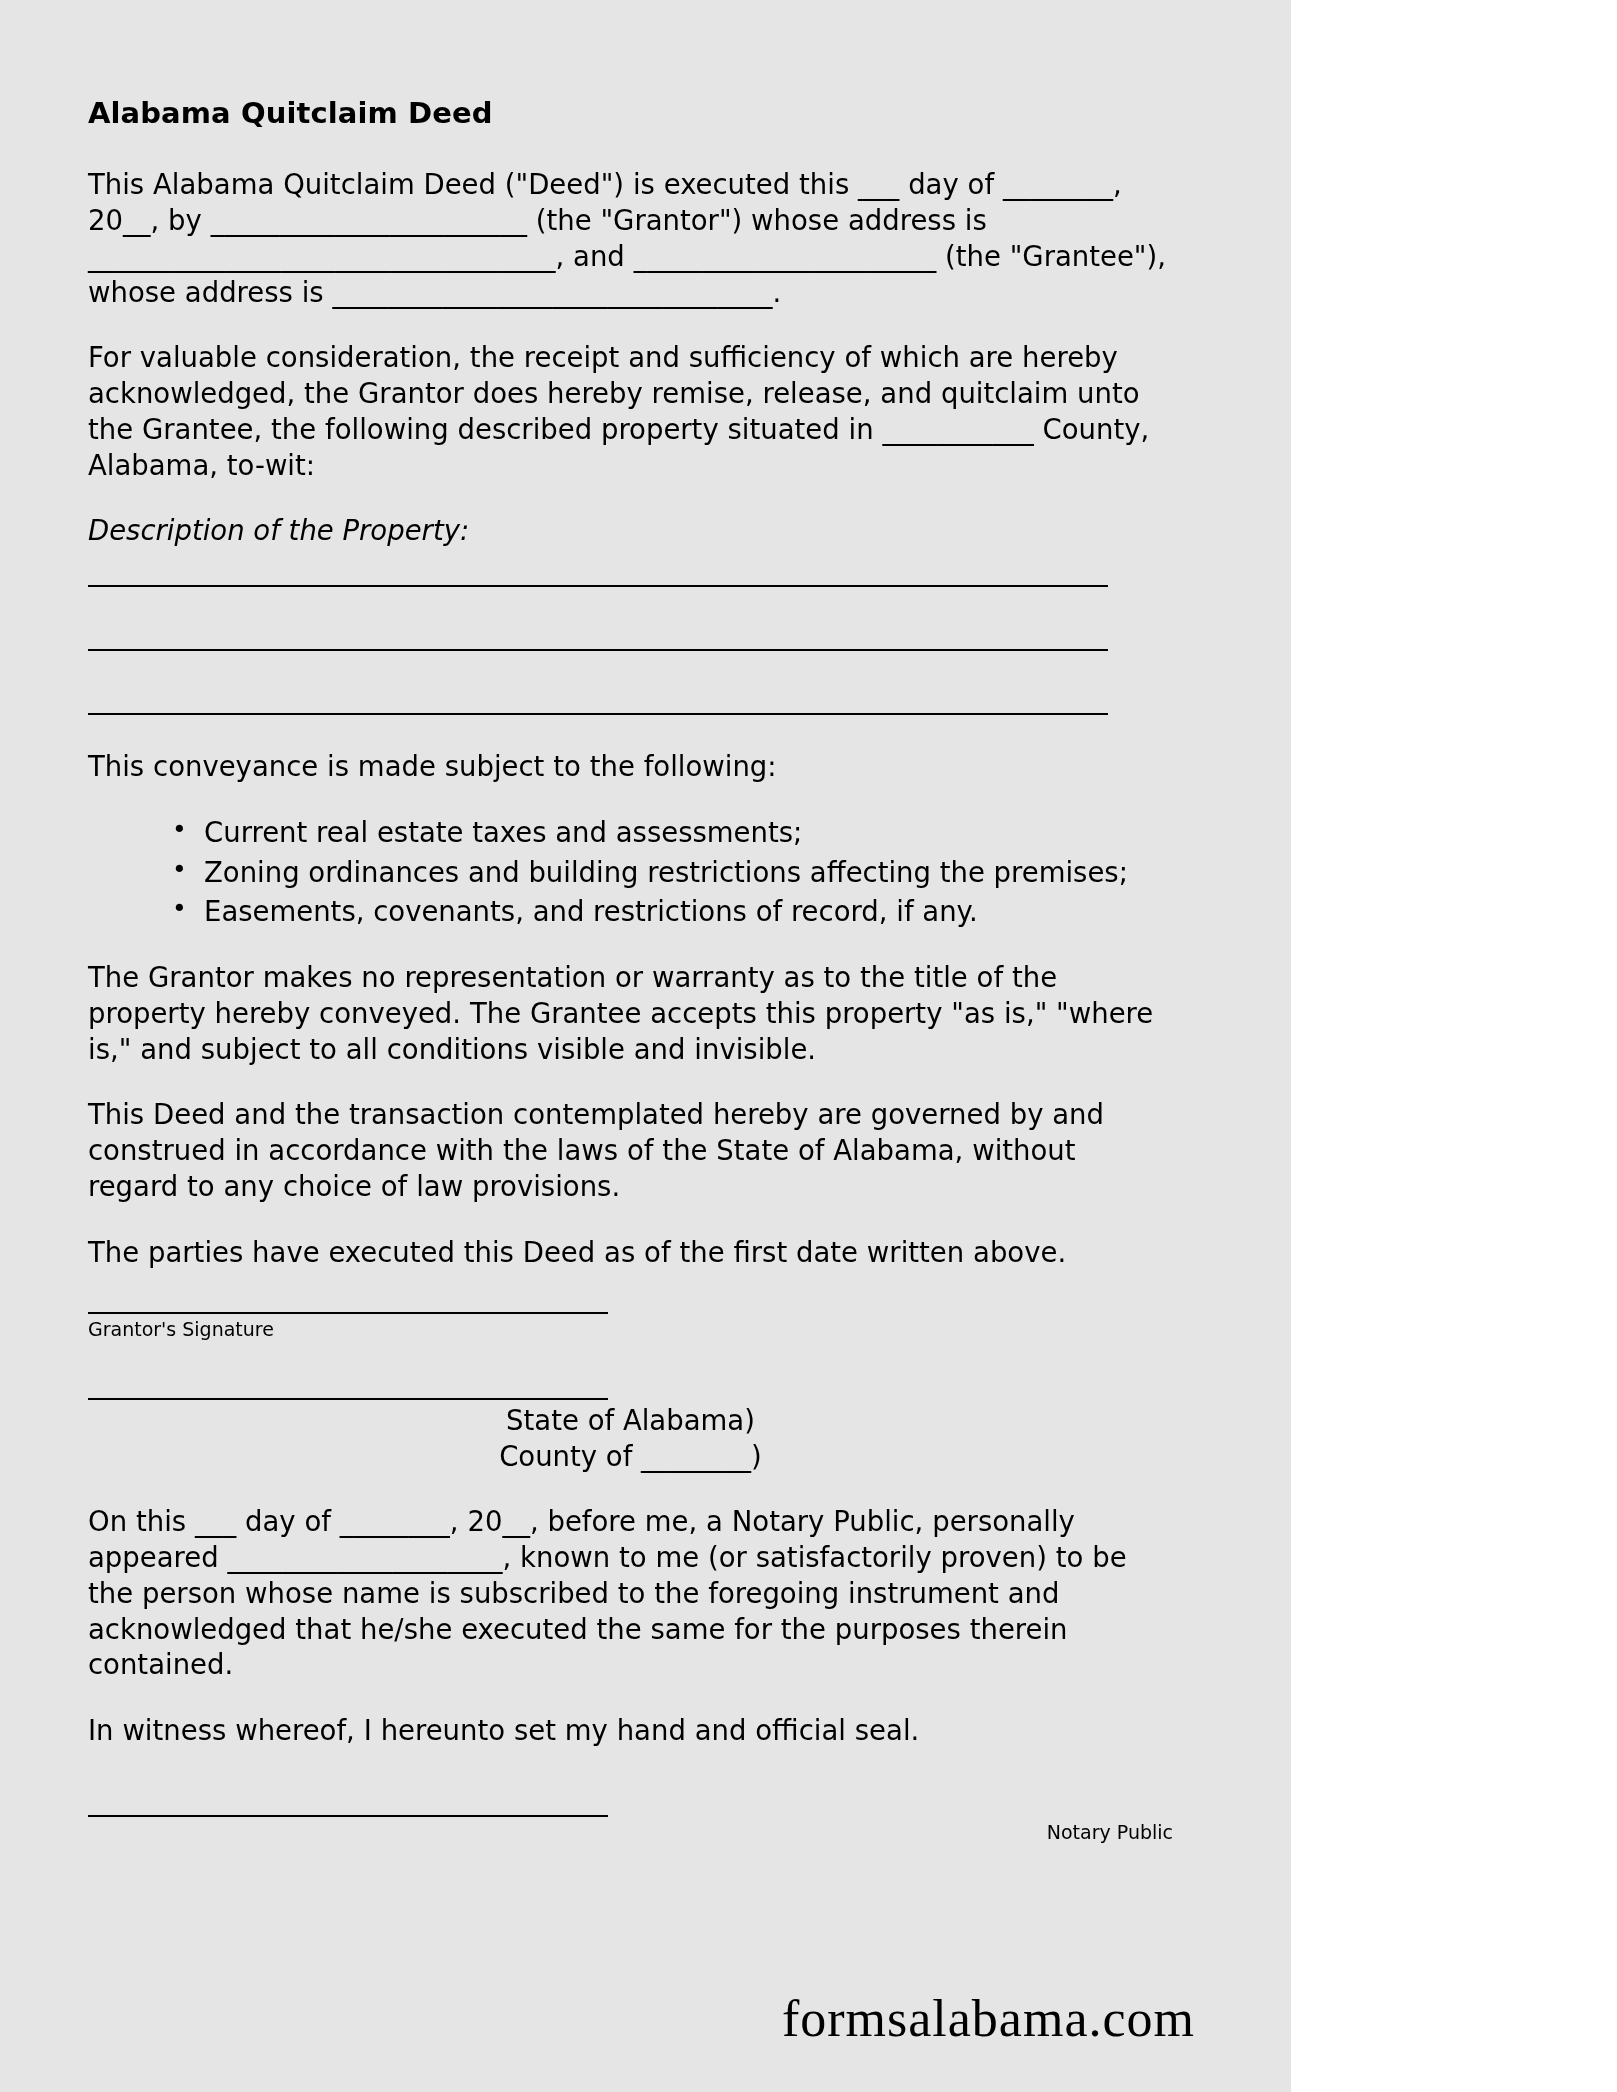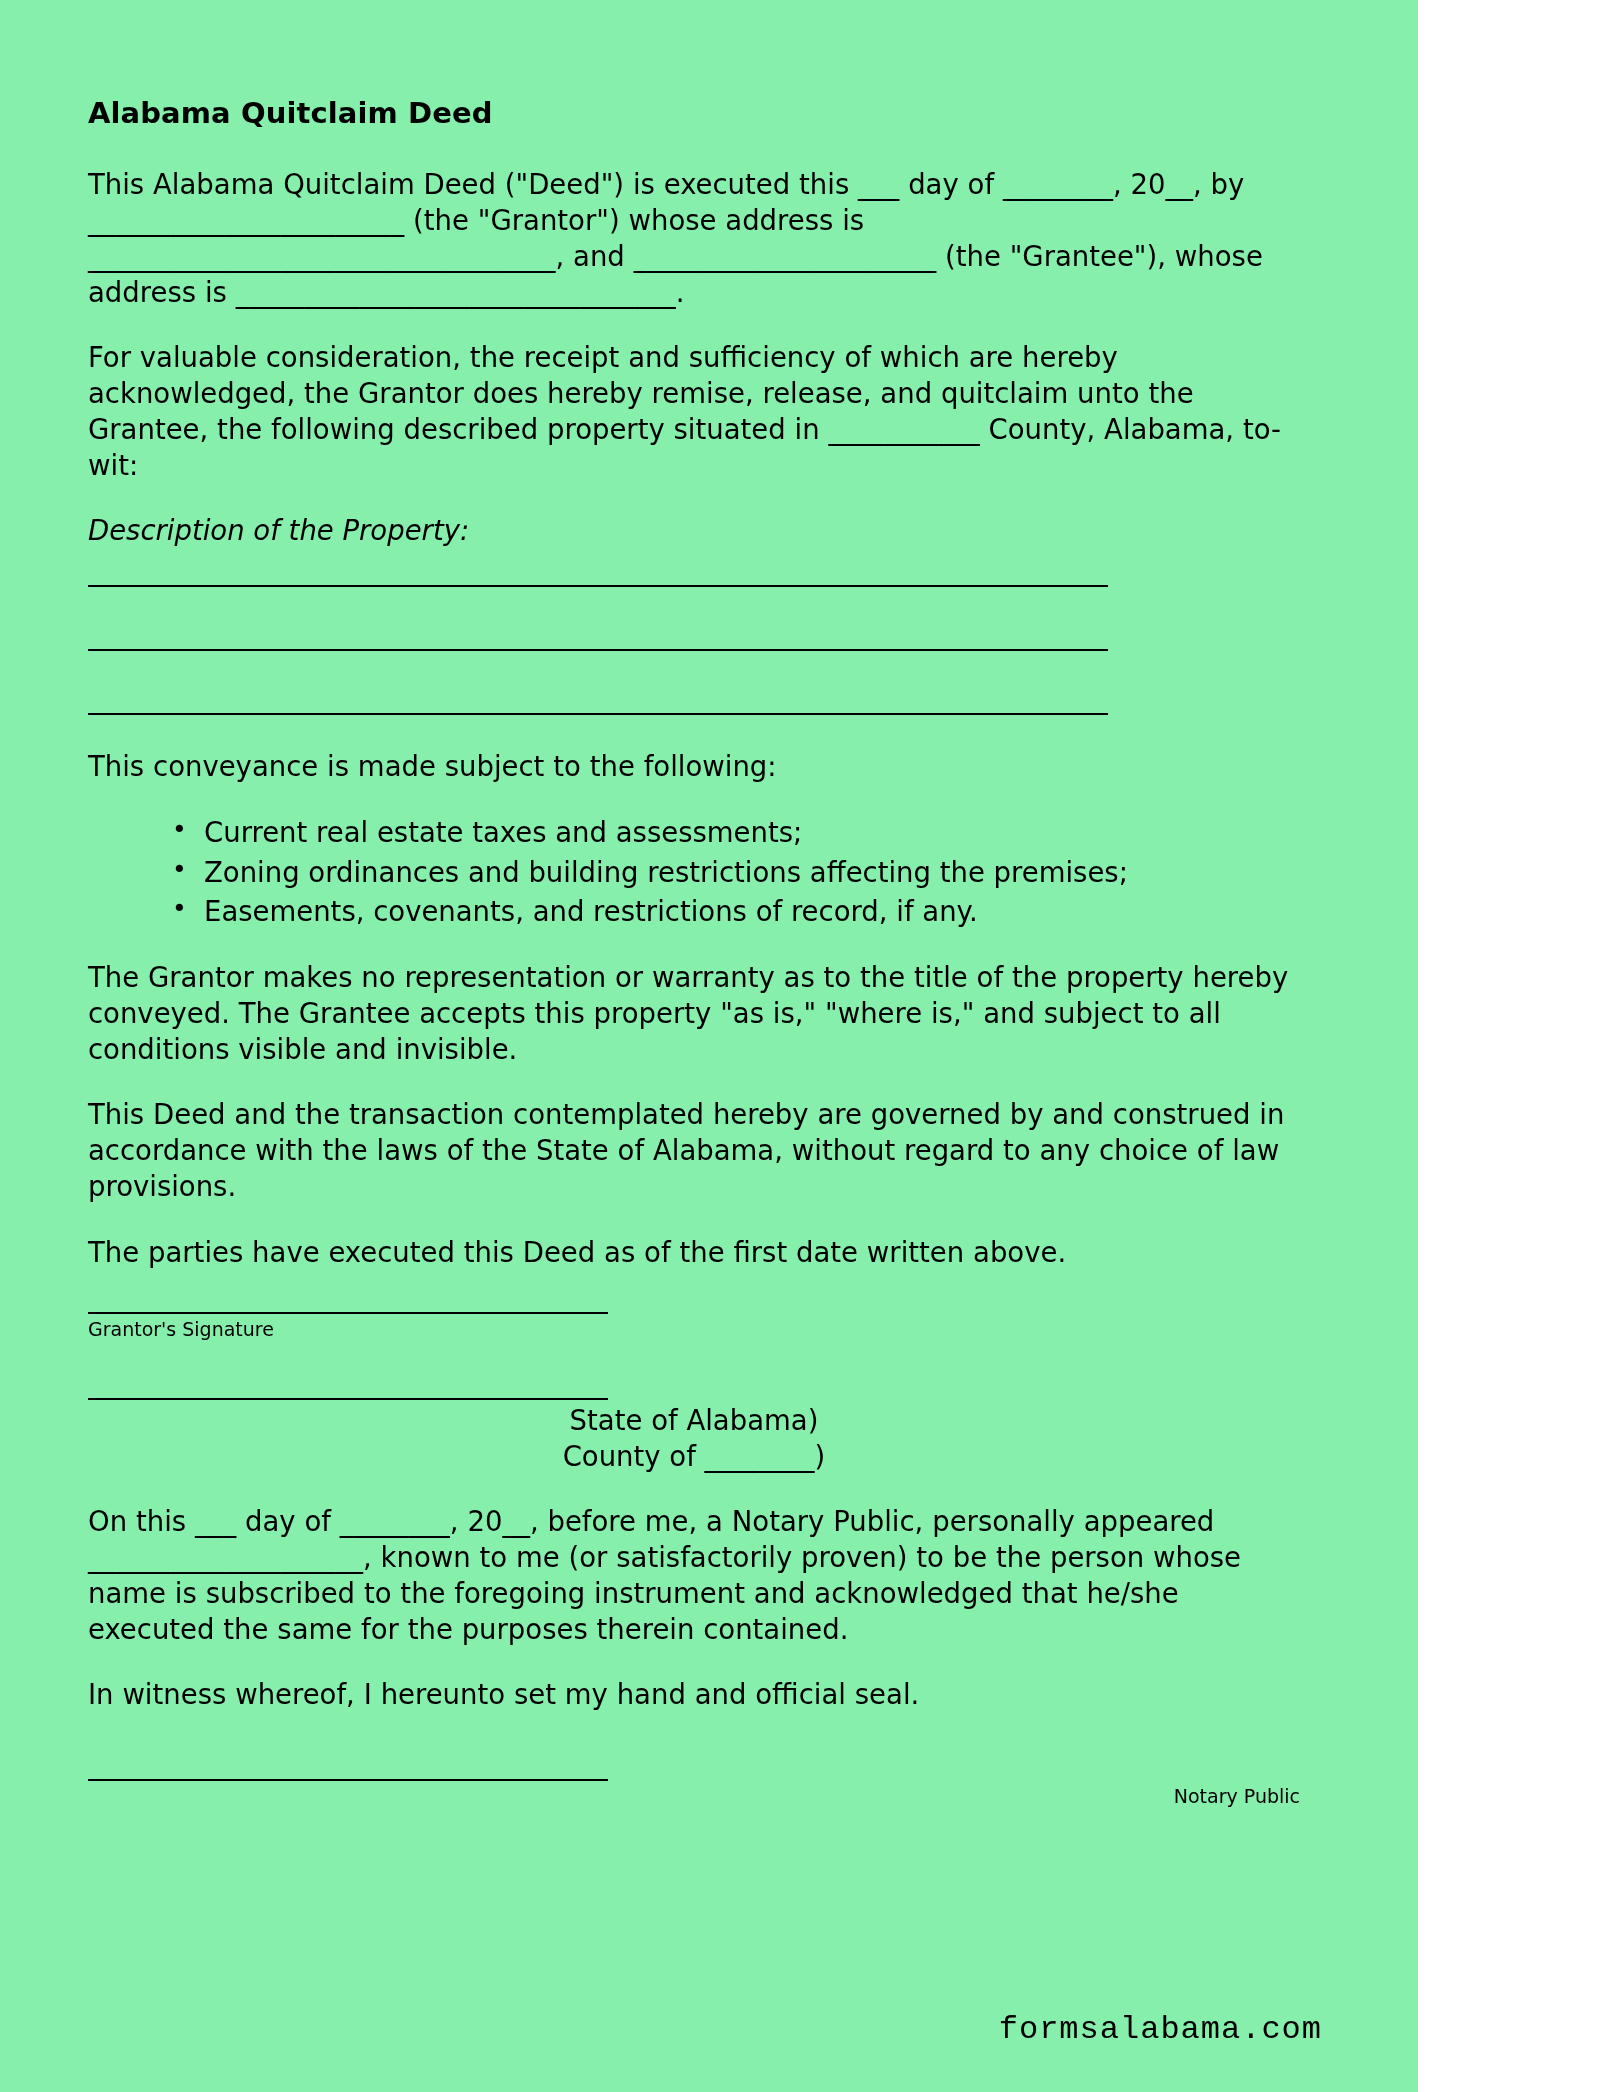--- a/index.html
+++ b/index.html
@@ -13,23 +13,23 @@
     height: 2092px;
     position: relative;
     font-family: "DejaVu Sans", sans-serif;
     color: #000000;
     -webkit-font-smoothing: antialiased;
   }
   .page {
     position: absolute;
     left: 0;
     top: 0;
-    width: 1418px;
+    width: 1291px;
     height: 2092px;
-    background: #86efac;
+    background: #e5e5e5;
     box-sizing: border-box;
     padding: 95px 118px 0 88px;
   }
   .doc-title {
     font-size: 29px;
     font-weight: bold;
     line-height: 1.25;
     margin: 0 0 36px 0;
     letter-spacing: 0.1px;
   }
@@ -104,22 +104,22 @@
     margin: 0;
   }
   .notary-sig {
     margin-top: 66px;
     text-align: right;
   }
   .watermark {
     position: absolute;
     right: 96px;
     bottom: 44px;
-    font-family: Liberation Mono, monospace;
-    font-size: 32px;
+    font-family: Liberation Serif, serif;
+    font-size: 52px;
     letter-spacing: 1px;
     color: #000000;
     white-space: nowrap;
     margin-left: 47px;
   }
 </style>
 </head>
 <body>
 
 <div class="page">

